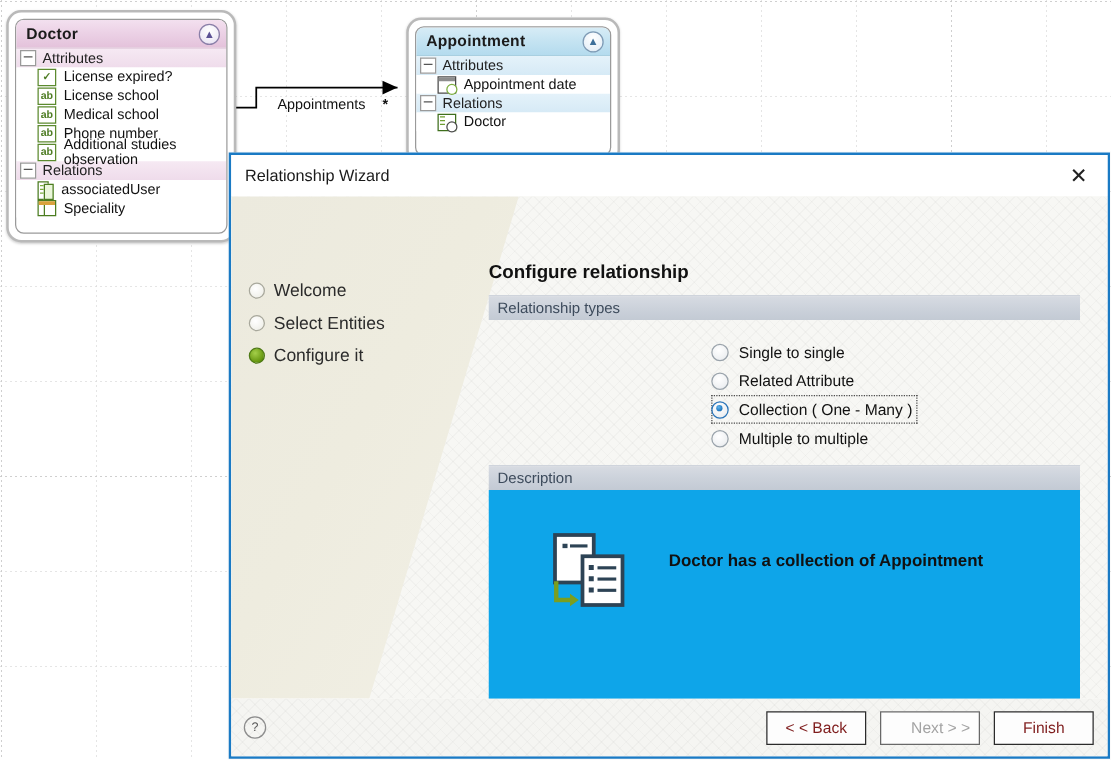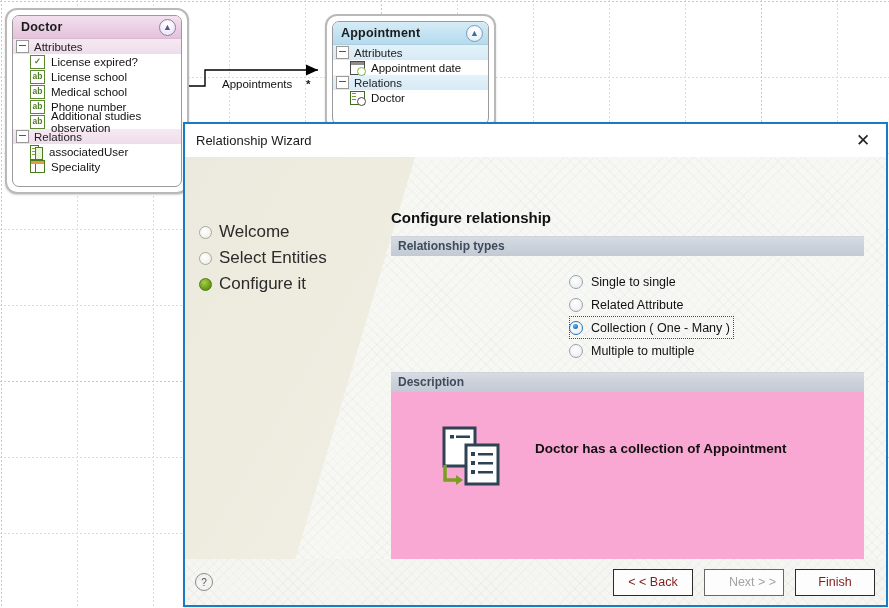--- a/index.html
+++ b/index.html
@@ -252,21 +252,21 @@
   #steps {
     width: 188px;
     padding: 62px 0 0 14px;
     position: relative;
     z-index: 2;
     flex: none;
   }
   .step {
     display: flex; align-items: center;
     height: 26px;
-    font-size: 17px;
+    font-size: 14px;
     color: #2b2b2b;
     cursor: pointer;
   }
   .step .dot {
     width: 11px; height: 11px; border-radius: 50%;
     border: 1px solid #a8a89c;
     background: radial-gradient(circle at 40% 35%, #ffffff 0%, #ebebe3 100%);
     margin-right: 7px;
     flex: none;
   }
@@ -284,21 +284,21 @@
     margin: 0 0 10px 0;
     font-size: 15px;
     font-weight: bold;
     color: #111;
   }
   .sec-header {
     height: 19px;
     line-height: 19px;
     padding-left: 7px;
     font-size: 12px;
-    font-weight: bold;
+    font-weight: normal;
     color: #3d4b5c;
     background: linear-gradient(to bottom, #d7dbe2 0%, #ccd2db 50%, #c3cad4 100%);
     border-top: 1px solid #cfd4dc;
   }
   .radio-group { padding: 14px 0 10px 0; }
   .radio-row {
     display: flex; align-items: center;
     height: 23px;
     margin-left: 178px;
     font-size: 12.5px;
@@ -323,21 +323,21 @@
   .radio-row.selected .rbtn {
     border-color: #2a74b8;
   }
   .radio-row.selected .rbtn::after {
     content:"";
     position:absolute; left:2.5px; top:2.5px;
     width:5px; height:5px; border-radius:50%;
     background: radial-gradient(circle at 40% 35%, #5fb4ec 0%, #1e74bd 70%, #10558e 100%);
   }
   #desc-panel {
-    background: #f9a8d4;
+    background: #0ea5e9;
     min-height: 185px;
     position: relative;
   }
   #desc-inner {
     display: flex;
     align-items: flex-start;
     padding: 33px 0 0 50px;
   }
   #desc-icon { width: 60px; height: 62px; flex: none; }
   #desc-text {

